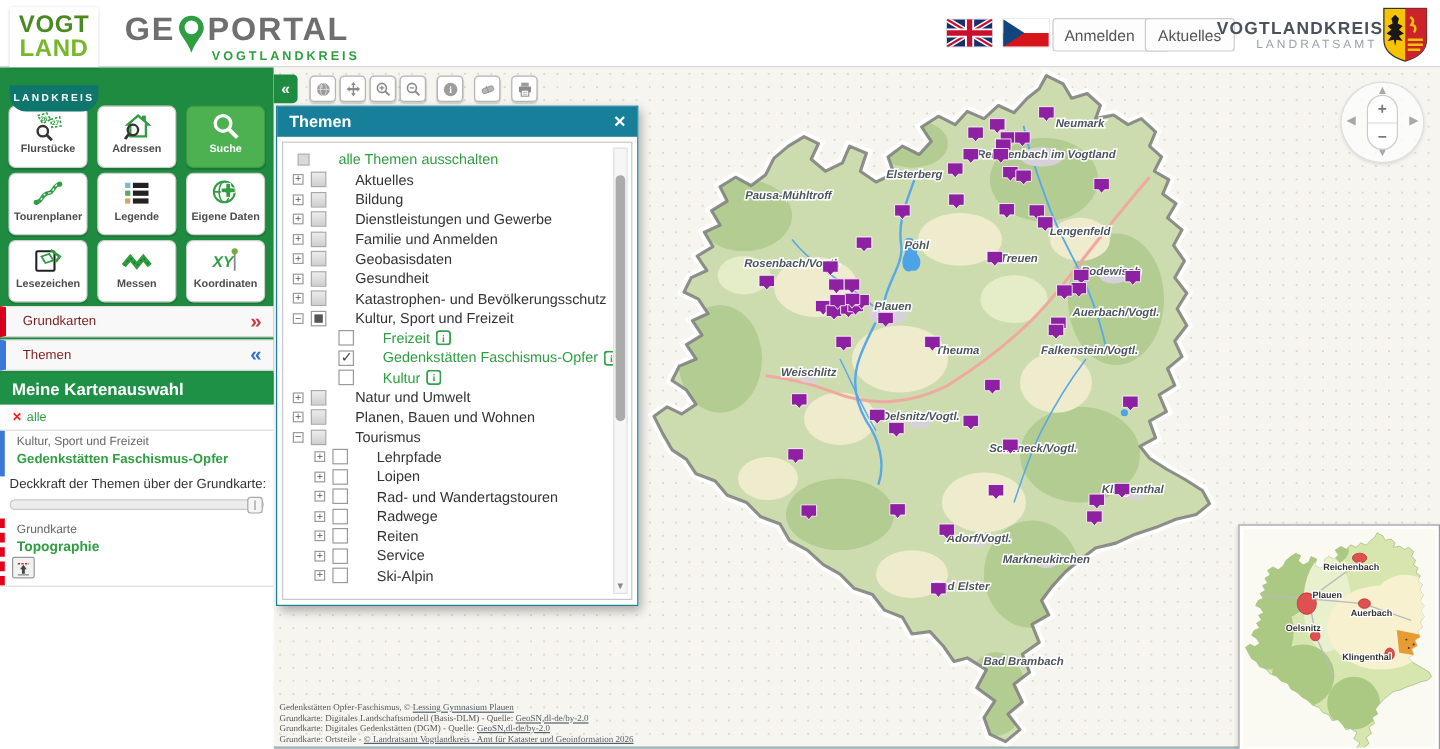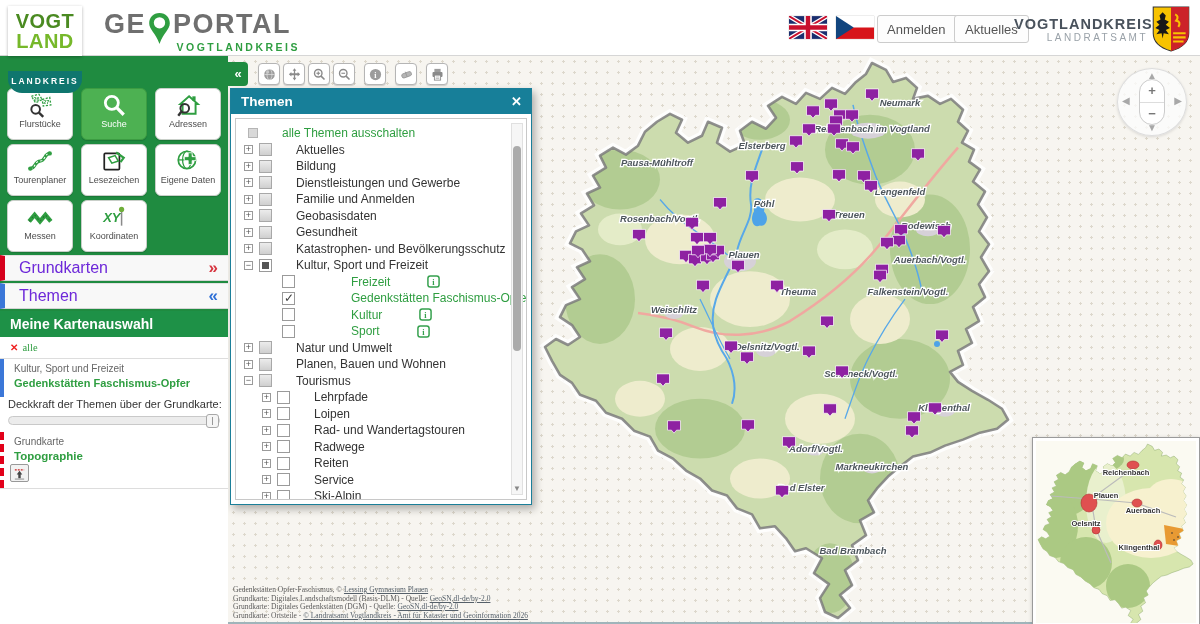--- a/index.html
+++ b/index.html
@@ -37,36 +37,36 @@
   #crest { position:absolute; left:1152px; top:6px; }
 
   
   #sidebar { position:absolute; left:0; top:56px; width:228px; height:568px; background:#fff; z-index:20; }
   #sidebar .greenbg { position:absolute; left:0; top:0; width:228px; height:281px; background:#1f8b40; }
   #tool-grid { position:absolute; left:7px; top:32px; width:214px; display:grid;
     grid-template-columns:66px 66px 66px; grid-auto-rows:52px; gap:4px 8px; }
   .tool { background:#fff; border:1px solid #c9cfc9; border-radius:6px; text-align:center;
     padding-top:3px; cursor:pointer; box-shadow:0 1px 1px rgba(0,0,0,.15); }
   .tool svg { width:26px; height:26px; display:block; margin:0 auto; color:#2f9e41; }
-  .tool .tlab { font-size:9px; font-weight:normal; color:#4c4c4c; margin-top:1px; }
+  .tool .tlab { font-size:9px; font-weight:bold; color:#4c4c4c; margin-top:1px; }
   .tool.active { background:#4db152; border-color:#3c9c42; }
   .tool.active .tlab { color:#fff; }
   .tool.active svg { color:#fff; }
   .acc { position:absolute; left:0; width:228px; height:26px; background:#f8f8f8;
     border-top:1px solid #e2e2e2; border-bottom:1px solid #d5d5d5; cursor:pointer;
     display:flex; align-items:center; }
-  .acc .alab { font-size:16px; color:#6d28d9; margin-left:14px; flex:1; }
+  .acc .alab { font-size:11px; color:#7f1d1d; margin-left:14px; flex:1; }
   .acc .achev { font-size:17px; font-weight:bold; margin-right:10px; }
   #acc-grundkarten { top:199px; border-left:5px solid #d6001c; }
   #acc-grundkarten .achev { color:#d6343f; }
   #acc-themen { top:227px; border-left:5px solid #3b77d8; }
   #acc-themen .achev { color:#2e6fd6; }
   #sel-header { position:absolute; left:0; top:255px; width:228px; height:26px; background:#1e9147;
     color:#fff; font-size:14px; font-weight:bold; line-height:26px; padding-left:10px; }
-  #clear-all { position:absolute; left:10px; top:286px; font-size:10.5px; cursor:pointer;font-family:Liberation Serif, serif; }
+  #clear-all { position:absolute; left:10px; top:286px; font-size:10.5px; cursor:pointer; }
   #clear-all .x { color:#e22; font-weight:bold; margin-right:4px; font-size:10px; }
   #clear-all .t { color:#2f9e41; }
   .shr { position:absolute; left:0; width:228px; border-top:1px solid #ddd; }
   #theme-block { position:absolute; left:0; top:303px; width:228px; height:38px;
     border-left:4px solid #3b77d8; padding:4px 0 0 10px; }
   #theme-block .grp { font-size:10px; color:#666; }
   #theme-block .nam { font-size:11px; font-weight:bold; color:#2f9e41; margin-top:3px; }
   #opacity-label { position:absolute; left:8px; top:342px; font-size:11px; color:#333; }
   #opacity-slider { position:absolute; left:8px; top:360px; width:212px; height:9px;
     background:#ececec; border:1px solid #c9c9c9; border-radius:5px; cursor:pointer; }
@@ -106,21 +106,21 @@
 
   
   #themes-panel { position:absolute; left:2px; top:32px; width:302px; height:417px; background:#fff;
     border:1px solid #1b7f99; box-shadow:3px 4px 8px rgba(0,0,0,.3); z-index:11; }
   #tp-header { height:25px; background:#177f99; color:#fff; display:flex; align-items:center; }
   #tp-header .ttl { font-size:13.5px; font-weight:bold; margin-left:10px; flex:1; }
   #tp-header .cls { margin-right:9px; font-size:13px; font-weight:bold; cursor:pointer; }
   #tp-body { position:absolute; left:4px; right:4px; top:29px; bottom:4px;
     border:1px solid #c8c8c8; overflow:hidden; padding-top:6px; }
   .trow { height:16.5px; display:flex; align-items:center; cursor:pointer; }
-  .trow.lvl1 { padding-left:8px; } .trow.lvl2 { padding-left:40px;gap:32px; } .trow.lvl2t { padding-left:26px; }
+  .trow.lvl1 { padding-left:8px; } .trow.lvl2 { padding-left:40px; } .trow.lvl2t { padding-left:26px; }
   .trow.mrow { padding-left:12px; }
   .exp { width:9px; height:9px; border:1px solid #9a9a9a; background:#fff; font-size:9px;
     line-height:7px; text-align:center; color:#555; flex:none; }
   .cb { width:13px; height:13px; border:1px solid #9a9a9a; background:#fff; margin-left:6px;
     flex:none; position:relative; }
   .mrow .cb { width:10px; height:10px; margin-left:0; background:#d9d9d9; border-color:#b5b5b5; }
   .cb.cat { background:linear-gradient(#ececec,#cfcfcf); border-color:#a8a8a8; }
   .cb.partial::after { content:""; position:absolute; left:2px; top:2px; width:7px; height:7px; background:#555; }
   .cb.checked::after { content:"✓"; position:absolute; left:1px; top:-2px; font-size:12px; color:#444; }
   .trow .tlabel { font-size:12px; color:#333; margin-left:24px; white-space:nowrap; }
@@ -320,54 +320,60 @@
 
   <div id="tool-grid">
 
       <div class="tool">
         <svg class="ticon">
           <use href="#parcel-search-icon"></use>
         </svg>
         <div class="tlab">Flurstücke</div>
       </div>
 
+      <div class="tool">
+        <svg class="ticon">
+          <use href="#address-search-icon"></use>
+        </svg>
+        <div class="tlab">Adressen</div>
+      </div>
+
       <div class="tool active">
         <svg class="ticon">
           <use href="#search-icon"></use>
         </svg>
         <div class="tlab">Suche</div>
       </div>
 
       <div class="tool">
         <svg class="ticon">
-          <use href="#address-search-icon"></use>
-        </svg>
-        <div class="tlab">Adressen</div>
+          <use href="#route-icon"></use>
+        </svg>
+        <div class="tlab">Tourenplaner</div>
       </div>
 
       <div class="tool">
         <svg class="ticon">
-          <use href="#route-icon"></use>
-        </svg>
-        <div class="tlab">Tourenplaner</div>
-      </div>
-
+          <use href="#legend-icon"></use>
+        </svg>
+        <div class="tlab">Legende</div>
+      </div>
+
+      <div class="tool">
+        <svg class="ticon">
+          <use href="#own-data-icon"></use>
+        </svg>
+        <div class="tlab">Eigene Daten</div>
+      </div>
 
       <div class="tool">
         <svg class="ticon">
           <use href="#bookmark-icon"></use>
         </svg>
         <div class="tlab">Lesezeichen</div>
-      </div>
-
-      <div class="tool">
-        <svg class="ticon">
-          <use href="#own-data-icon"></use>
-        </svg>
-        <div class="tlab">Eigene Daten</div>
       </div>
 
       <div class="tool">
         <svg class="ticon">
           <use href="#measure-icon"></use>
         </svg>
         <div class="tlab">Messen</div>
       </div>
 
       <div class="tool">
@@ -689,28 +695,20 @@
 
         <div class="trow lvl2">
 
           <span class="cb unchecked"></span>
           <span class="tlabel green">Kultur</span>
           <svg class="inf">
             <use href="#info-badge"></use>
           </svg>
         </div>
 
-        <div class="trow lvl2">
-
-          <span class="cb unchecked"></span>
-          <span class="tlabel green">Sport</span>
-          <svg class="inf">
-            <use href="#info-badge"></use>
-          </svg>
-        </div>
 
         <div class="trow lvl1">
           <span class="exp">+</span>
           <span class="cb cat"></span>
           <span class="tlabel">Natur und Umwelt</span>
 
         </div>
 
         <div class="trow lvl1">
           <span class="exp">+</span>

